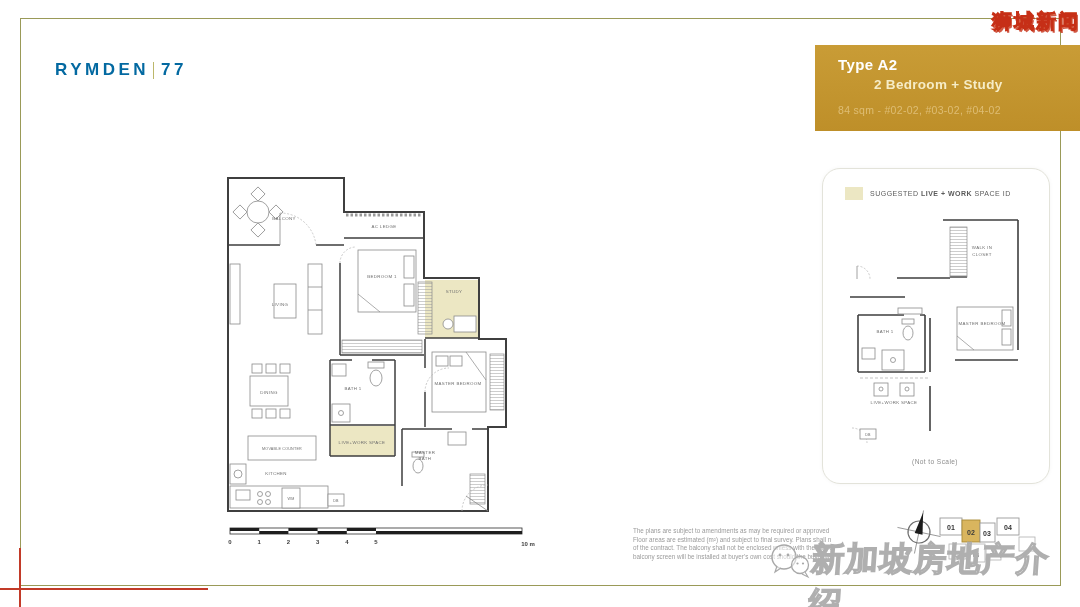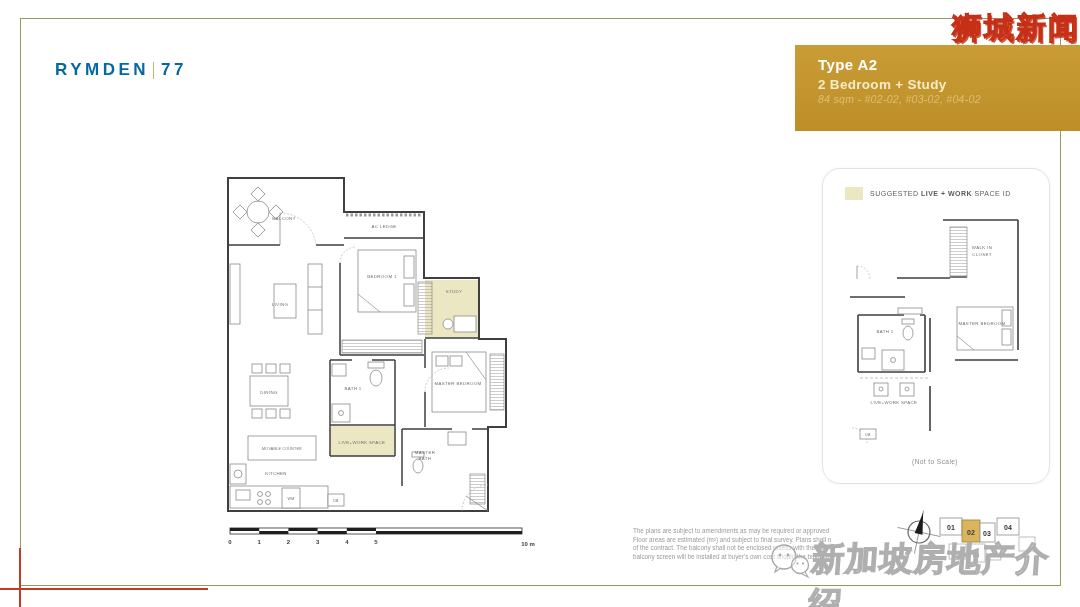--- a/index.html
+++ b/index.html
@@ -6,25 +6,25 @@
   .page{position:relative;width:1080px;height:607px;background:#ffffff;overflow:hidden;
         font-family:"Liberation Sans",sans-serif;margin:0 auto;}
   .abs{position:absolute;}
   
   .frame{left:20px;top:18px;width:1039px;height:566px;border:1.2px solid #9a9a58;z-index:1;}
   
   .logo{left:55px;top:60px;z-index:2;color:#0369a1;font-size:17px;font-weight:bold;
         letter-spacing:3.5px;display:flex;align-items:center;}
   .logo .divider{display:inline-block;width:0;height:17px;border-left:1.5px solid #bcb76a;margin:0 7px 0 4px;}
   
-  .banner{right:0;top:45px;width:285px;height:86px;background:linear-gradient(#C99C36,#BE8F29);
+  .banner{right:0;top:45px;width:265px;height:86px;background:linear-gradient(#C99C36,#BE8F29);
           z-index:3;padding:11px 0 0 23px;box-sizing:border-box;}
   .banner-title{color:#ffffff;font-size:15px;font-weight:bold;letter-spacing:.4px;}
-  .banner-sub{color:#F6ECC6;font-size:13.5px;font-weight:bold;margin-top:4px;letter-spacing:.3px;}
-  .banner-detail{color:#DEBD74;font-size:10.5px;margin-top:1px;letter-spacing:.3px;font-style:italic;}
+  .banner-sub{color:#F6ECC6;font-size:13.5px;font-weight:bold;margin-top:4px;letter-spacing:.3px;margin-left:36px;}
+  .banner-detail{color:#DEBD74;font-size:10.5px;margin-top:12px;letter-spacing:.3px;}
   
   svg{overflow:visible;}
   svg text{font-family:"Liberation Sans",sans-serif;}
   .plan-label{fill:#6e6e6e;font-size:4.4px;letter-spacing:.35px;text-anchor:middle;}
   .plan-label-sm{fill:#6e6e6e;font-size:3.7px;letter-spacing:.2px;text-anchor:middle;}
   .wall{stroke:#3f3f3f;fill:none;}
   .furn{stroke:#8a8a8a;fill:#ffffff;stroke-width:.8;}
   .furn-nf{stroke:#8a8a8a;fill:none;stroke-width:.8;}
   .door{stroke:#b5b5b5;fill:none;stroke-width:.7;stroke-dasharray:2 1.6;}
   
@@ -35,21 +35,21 @@
   .legend .txt{font-size:7px;color:#5a5a5a;letter-spacing:.5px;}
   .note{left:824px;top:458px;width:222px;text-align:center;font-size:6.6px;color:#8d8d8d;
         letter-spacing:.4px;z-index:3;}
   
   .scale-num{font-size:6px;font-weight:bold;fill:#3b3b3b;text-anchor:middle;}
   
   .disclaimer{left:633px;top:527px;width:198px;font-size:6.3px;line-height:8.7px;color:#9b9b9b;
               z-index:2;overflow:hidden;}
   .disclaimer div{white-space:nowrap;}
   
-  .wm-topright{right:0;top:8px;z-index:6;font-size:30px;font-weight:bold;letter-spacing:2px;
+  .wm-topright{right:0;top:8px;z-index:6;font-size:20px;font-weight:bold;letter-spacing:2px;
                color:#E7D22B;-webkit-text-stroke:1px #C62F17;
                text-shadow:1.5px 1.5px 0 rgba(198,47,23,.8);}
   .wm-shicheng{left:6px;top:565px;z-index:6;font-size:30px;font-weight:bold;letter-spacing:0;
                color:#E8E838;-webkit-text-stroke:1px #C8382A;}
   .wm-redline-h{left:0;top:588px;width:208px;height:1.5px;background:#c23a28;z-index:5;}
   .wm-redline-v{left:19px;top:548px;width:1.5px;height:59px;background:#c23a28;z-index:5;}
   .wm-sg{left:810px;top:537px;z-index:6;font-size:33px;font-weight:bold;letter-spacing:1px;
          color:rgba(255,255,255,.35);-webkit-text-stroke:1.3px #AFAFAF;transform:skewX(-4deg);}
   .wechat{left:768px;top:542px;z-index:6;}
   .unitmap{left:893px;top:500px;z-index:4;}

